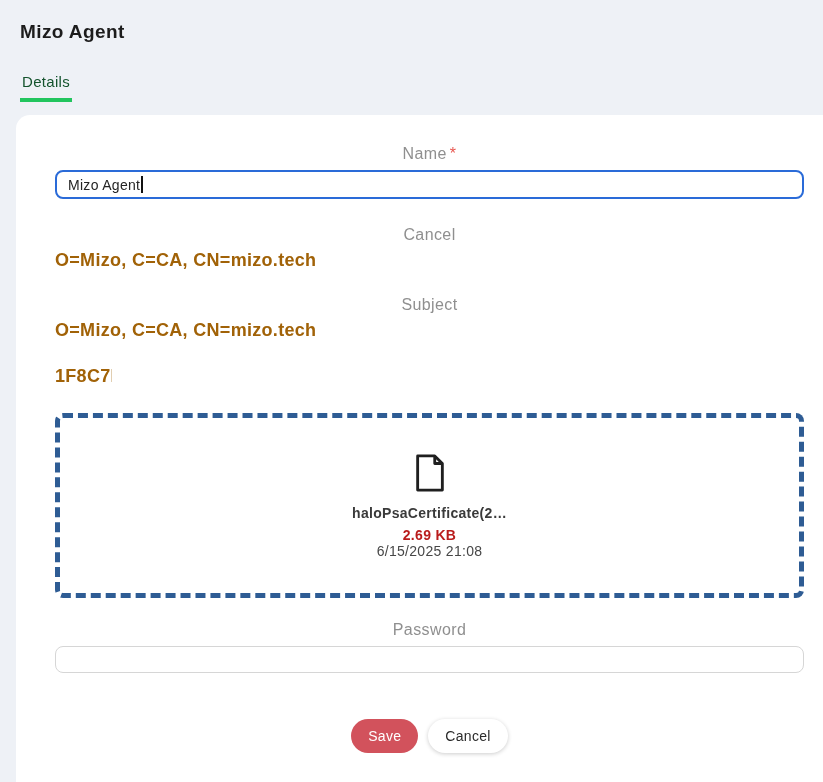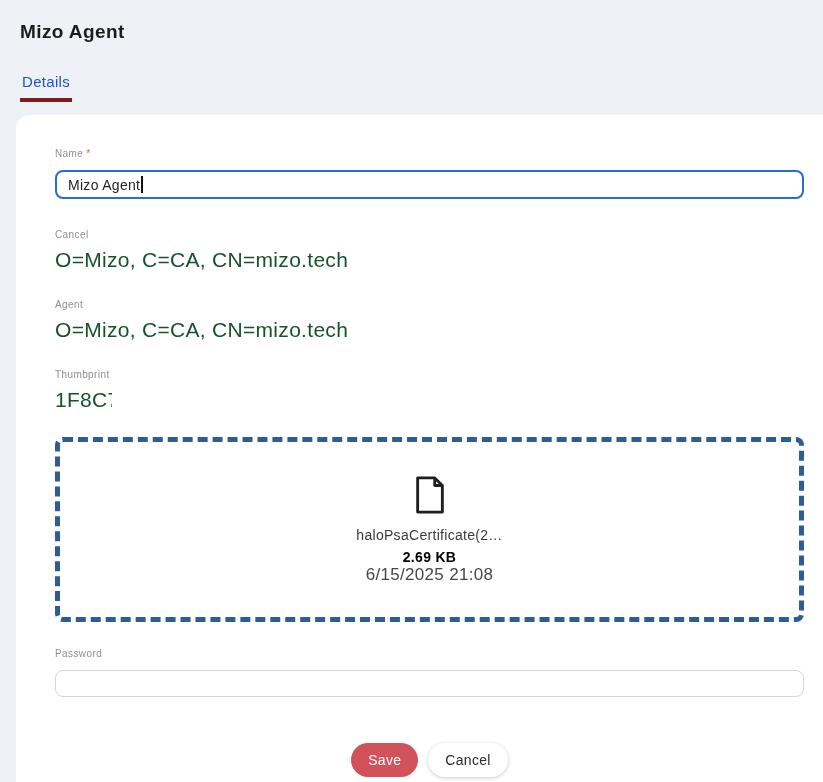--- a/index.html
+++ b/index.html
@@ -13,35 +13,35 @@
   .header { padding: 20px 20px 0 20px; }
   .page-title {
     font-size: 19px; font-weight: 600; color: #1c1c1c;
     letter-spacing: 0.4px; line-height: 24px;
   }
   .tabs { margin-top: 29px; }
   .tab {
     display: inline-block; padding: 0 2px 8px 2px;
     font-size: 15px; letter-spacing: 0.3px; cursor: pointer;
   }
-  .tab.active { color: #1d4ed8; border-bottom: 4px solid #7f1d1d; }
+  .tab.active { color: #14532d; border-bottom: 4px solid #22c55e; }
   
   .card {
     margin-left: 16px; margin-top: 13px;
     background: #ffffff; border-top-left-radius: 14px;
     min-height: 669px; padding: 31px 19px 30px 39px;
   }
   
   .field { margin-bottom: 28px; }
   .field-label {
-    font-size: 10px; color: #8f8f8f; letter-spacing: 0.4px;
-    margin-bottom: 9px; line-height: 15px;
+    font-size: 16px; color: #8f8f8f; letter-spacing: 0.4px;
+    margin-bottom: 9px; line-height: 15px; text-align: center;
   }
   .required { color: #e8564f; margin-left: 3px; }
-  .field-value { font-size: 21px; color: #14532d; letter-spacing: 0.3px; line-height: 18px; }
+  .field-value { font-size: 18px; color: #a16207; letter-spacing: 0.3px; line-height: 18px; font-weight: bold; }
   .clip { width: 57px; overflow: hidden; white-space: nowrap; }
   
   .input-box {
     position: relative; width: 749px; height: 29px;
     border: 2px solid #2a6bd8; border-radius: 8px;
     background: #ffffff; display: flex; align-items: center;
     padding: 0 11px; cursor: text;
   }
   .input-box .val { font-size: 14px; color: #242424; letter-spacing: 0.3px; }
   .caret {
@@ -49,23 +49,23 @@
     background: #111; margin-left: 1px;
   }
   
   .dropzone {
     width: 749px; height: 185px;
     border: 5px dashed #2e5c94; border-radius: 8px;
     display: flex; flex-direction: column; align-items: center; justify-content: center;
     cursor: pointer;
   }
   .file-icon { margin-bottom: 12px; }
-  .file-name { font-size: 14px; color: #3a3a3a; letter-spacing: 0.3px; margin-bottom: 6px; }
-  .file-size { font-size: 14px; font-weight: 700; color: #000000; letter-spacing: 0.3px; }
-  .file-date { font-size: 17px; color: #474747; letter-spacing: 0.3px; }
+  .file-name { font-size: 14px; color: #3a3a3a; letter-spacing: 0.3px; margin-bottom: 6px; font-weight: bold; }
+  .file-size { font-size: 14px; font-weight: 700; color: #b91c1c; letter-spacing: 0.3px; }
+  .file-date { font-size: 14px; color: #474747; letter-spacing: 0.3px; }
   
   .password-input {
     width: 749px; height: 27px;
     border: 1px solid #d6d6d6; border-radius: 8px;
     font-size: 14px; padding: 0 11px; outline: none;
     font-family: "Liberation Sans", "DejaVu Sans", sans-serif;
   }
   
   .actions {
     width: 749px; display: flex; justify-content: center;
@@ -103,26 +103,25 @@
         <span class="caret"></span>
     </div>
   </div>
 
   <div class="field">
     <div class="field-label">Cancel</div>
     <div class="field-value">O=Mizo, C=CA, CN=mizo.tech</div>
   </div>
 
   <div class="field">
-    <div class="field-label">Agent</div>
+    <div class="field-label">Subject</div>
     <div class="field-value">O=Mizo, C=CA, CN=mizo.tech</div>
   </div>
 
   <div class="field">
-    <div class="field-label">Thumbprint</div>
     <div class="field-value clip">1F8C7BA</div>
   </div>
 
   <div class="field" style="margin-bottom: 24px;">
     <div class="dropzone">
       <svg class="file-icon" width="38" height="40" viewBox="0 0 40 42" fill="none">
         <path d="M25 3 H7 V39 H33 V11 L25 3 Z" stroke="#1f1f1f" stroke-width="3" stroke-linejoin="round" fill="none"></path>
         <path d="M25 3 V11 H33" stroke="#1f1f1f" stroke-width="3" stroke-linejoin="round" fill="none"></path>
       </svg>
       <div class="file-name">haloPsaCertificate(2…</div>

